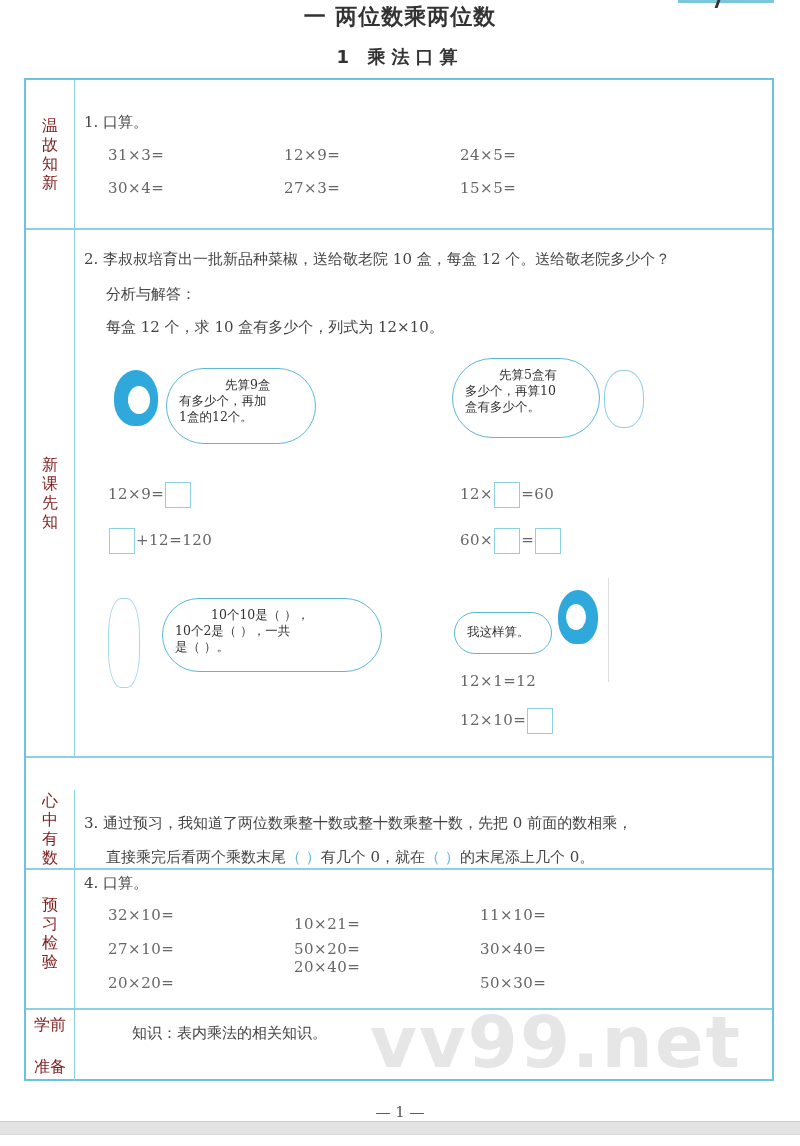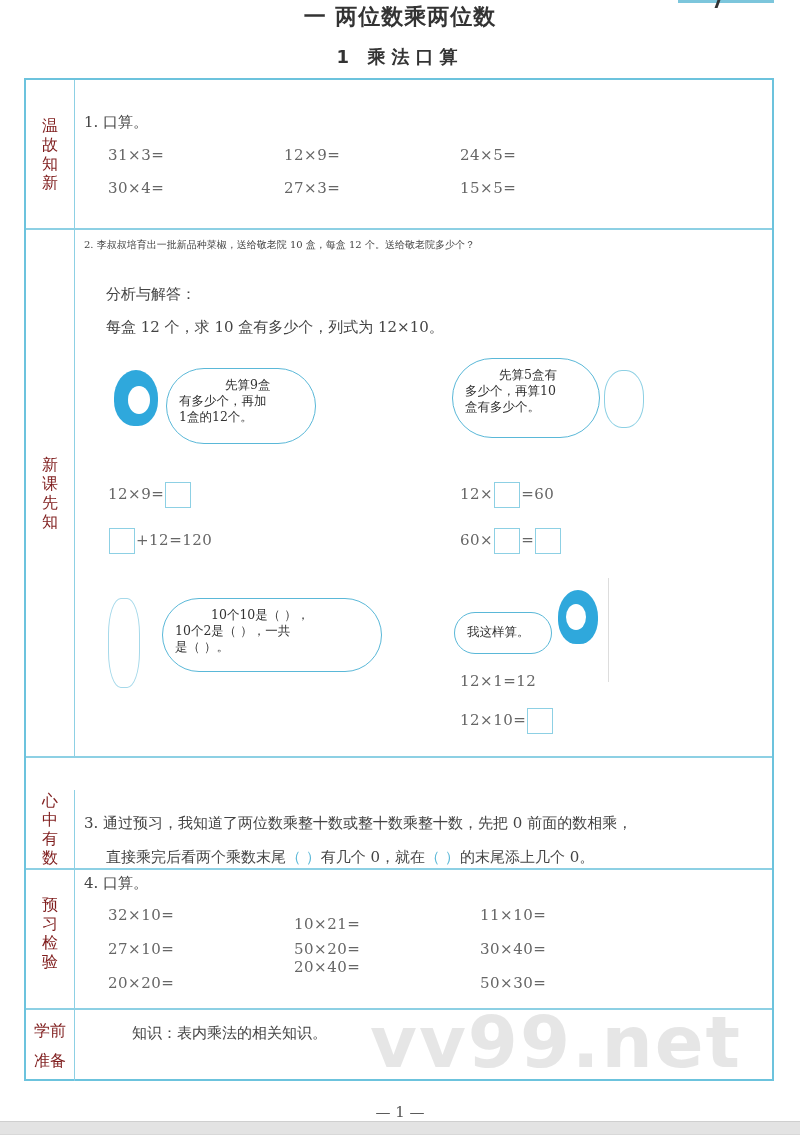--- a/index.html
+++ b/index.html
@@ -10,21 +10,21 @@
   }
   .corner-mark { position: absolute; left: 678px; top: 0; width: 96px; height: 3px; background: #7cc6dc; }
   .corner-mark::after { content: ""; position: absolute; left: 38px; top: 0; width: 3px; height: 8px; background: #333; transform: skewX(-20deg); }
   .chapter-title { position: absolute; top: 2px; left: 0; width: 800px; text-align: center; font-size: 22px; font-weight: bold; color: #333; letter-spacing: 1px; }
   .lesson-title { position: absolute; top: 45px; left: 0; width: 800px; text-align: center; font-size: 18px; font-weight: bold; letter-spacing: 6px; color: #333; font-family: "DejaVu Sans", sans-serif; }
   .sheet { position: absolute; left: 24px; top: 78px; width: 750px; height: 1003px; border: 2px solid #6cc3dd; box-sizing: border-box; }
   .row { position: absolute; left: 0; width: 746px; border-bottom: 2px solid #8dd0e4; box-sizing: border-box; }
   .row:last-child { border-bottom: none; }
   .label-col { position: absolute; left: 0; top: 0; bottom: 0; width: 48px; border-right: 1.5px solid #8dd0e4; display: flex; align-items: center; justify-content: center; }
   .label-col span { font-size: 16px; line-height: 19px; color: #7f1d1d; text-align: center; display: block; width: 18px; word-break: break-all; }
-  .label-col span.two-line { width: 36px; line-height: 30px; }
+  .label-col span.two-line { width: 36px; line-height: 42px; }
   .content { position: absolute; left: 58px; top: 0; right: 8px; bottom: 0; font-size: 15px; color: #555; }
   .q { position: absolute; left: 0; white-space: nowrap; color: #444; }
   .eq { position: absolute; font-size: 15px; color: #666; white-space: nowrap; letter-spacing: 0.5px; }
   .box { display: inline-block; width: 24px; height: 24px; border: 1.5px solid #8dd0e4; vertical-align: middle; margin: 0 1px; }
   .bubble { position: absolute; border: 1.5px solid #5ab8d8; border-radius: 40px; background: #fff; font-size: 12.5px; color: #333; line-height: 16px; padding: 8px 12px; box-sizing: border-box; }
   .char { position: absolute; border-radius: 50%; }
   .paren { color: #5ab8d8; }
   .page-number { position: absolute; top: 1103px; left: 0; width: 800px; text-align: center; font-size: 15px; color: #555; }
   .gutter { position: absolute; left: 0; top: 1121px; width: 800px; height: 12px; background: #e3e3e3; border-top: 1px solid #cfcfcf; border-bottom: 1px solid #d8d8d8; }
   .watermark { position: absolute; left: 370px; top: 1000px; font-size: 72px; font-weight: bold; color: rgba(200,200,200,0.45); font-family: "DejaVu Sans", sans-serif; letter-spacing: 2px; }
@@ -52,21 +52,21 @@
       <div class="eq" style="left:200px; top:99px;">27×3=</div>
       <div class="eq" style="left:376px; top:99px;">15×5=</div>
     </div>
   </div>
 
   <div class="row" style="top:150px; height:528px;">
     <div class="label-col">
         <span>新课先知</span>
       </div>
     <div class="content">
-      <div class="q" style="top:8px; font-size:10px;">2. 李叔叔培育出一批新品种菜椒，送给敬老院 10 盒，每盒 12 个。送给敬老院多少个？</div>
+      <div class="q" style="top:20px; font-size:15px;">2. 李叔叔培育出一批新品种菜椒，送给敬老院 10 盒，每盒 12 个。送给敬老院多少个？</div>
       <div class="q" style="left:22px; top:55px;">分析与解答：</div>
       <div class="q" style="left:22px; top:88px;">每盒 12 个，求 10 盒有多少个，列式为 12×10。</div>
 
       <div class="char" style="left:30px; top:140px; width:44px; height:56px; background:#2fa8dc; border-radius:50% 50% 45% 45%;"></div>
       <div class="char" style="left:44px; top:156px; width:22px; height:28px; background:#fff; border-radius:50%;"></div>
       <div class="bubble" style="left:82px; top:138px; width:150px; height:76px; padding-top:8px;">
         <div style="padding-left:46px;">先算9盒</div>
         <div>有多少个，再加</div>
         <div>1盒的12个。</div>
       </div>

